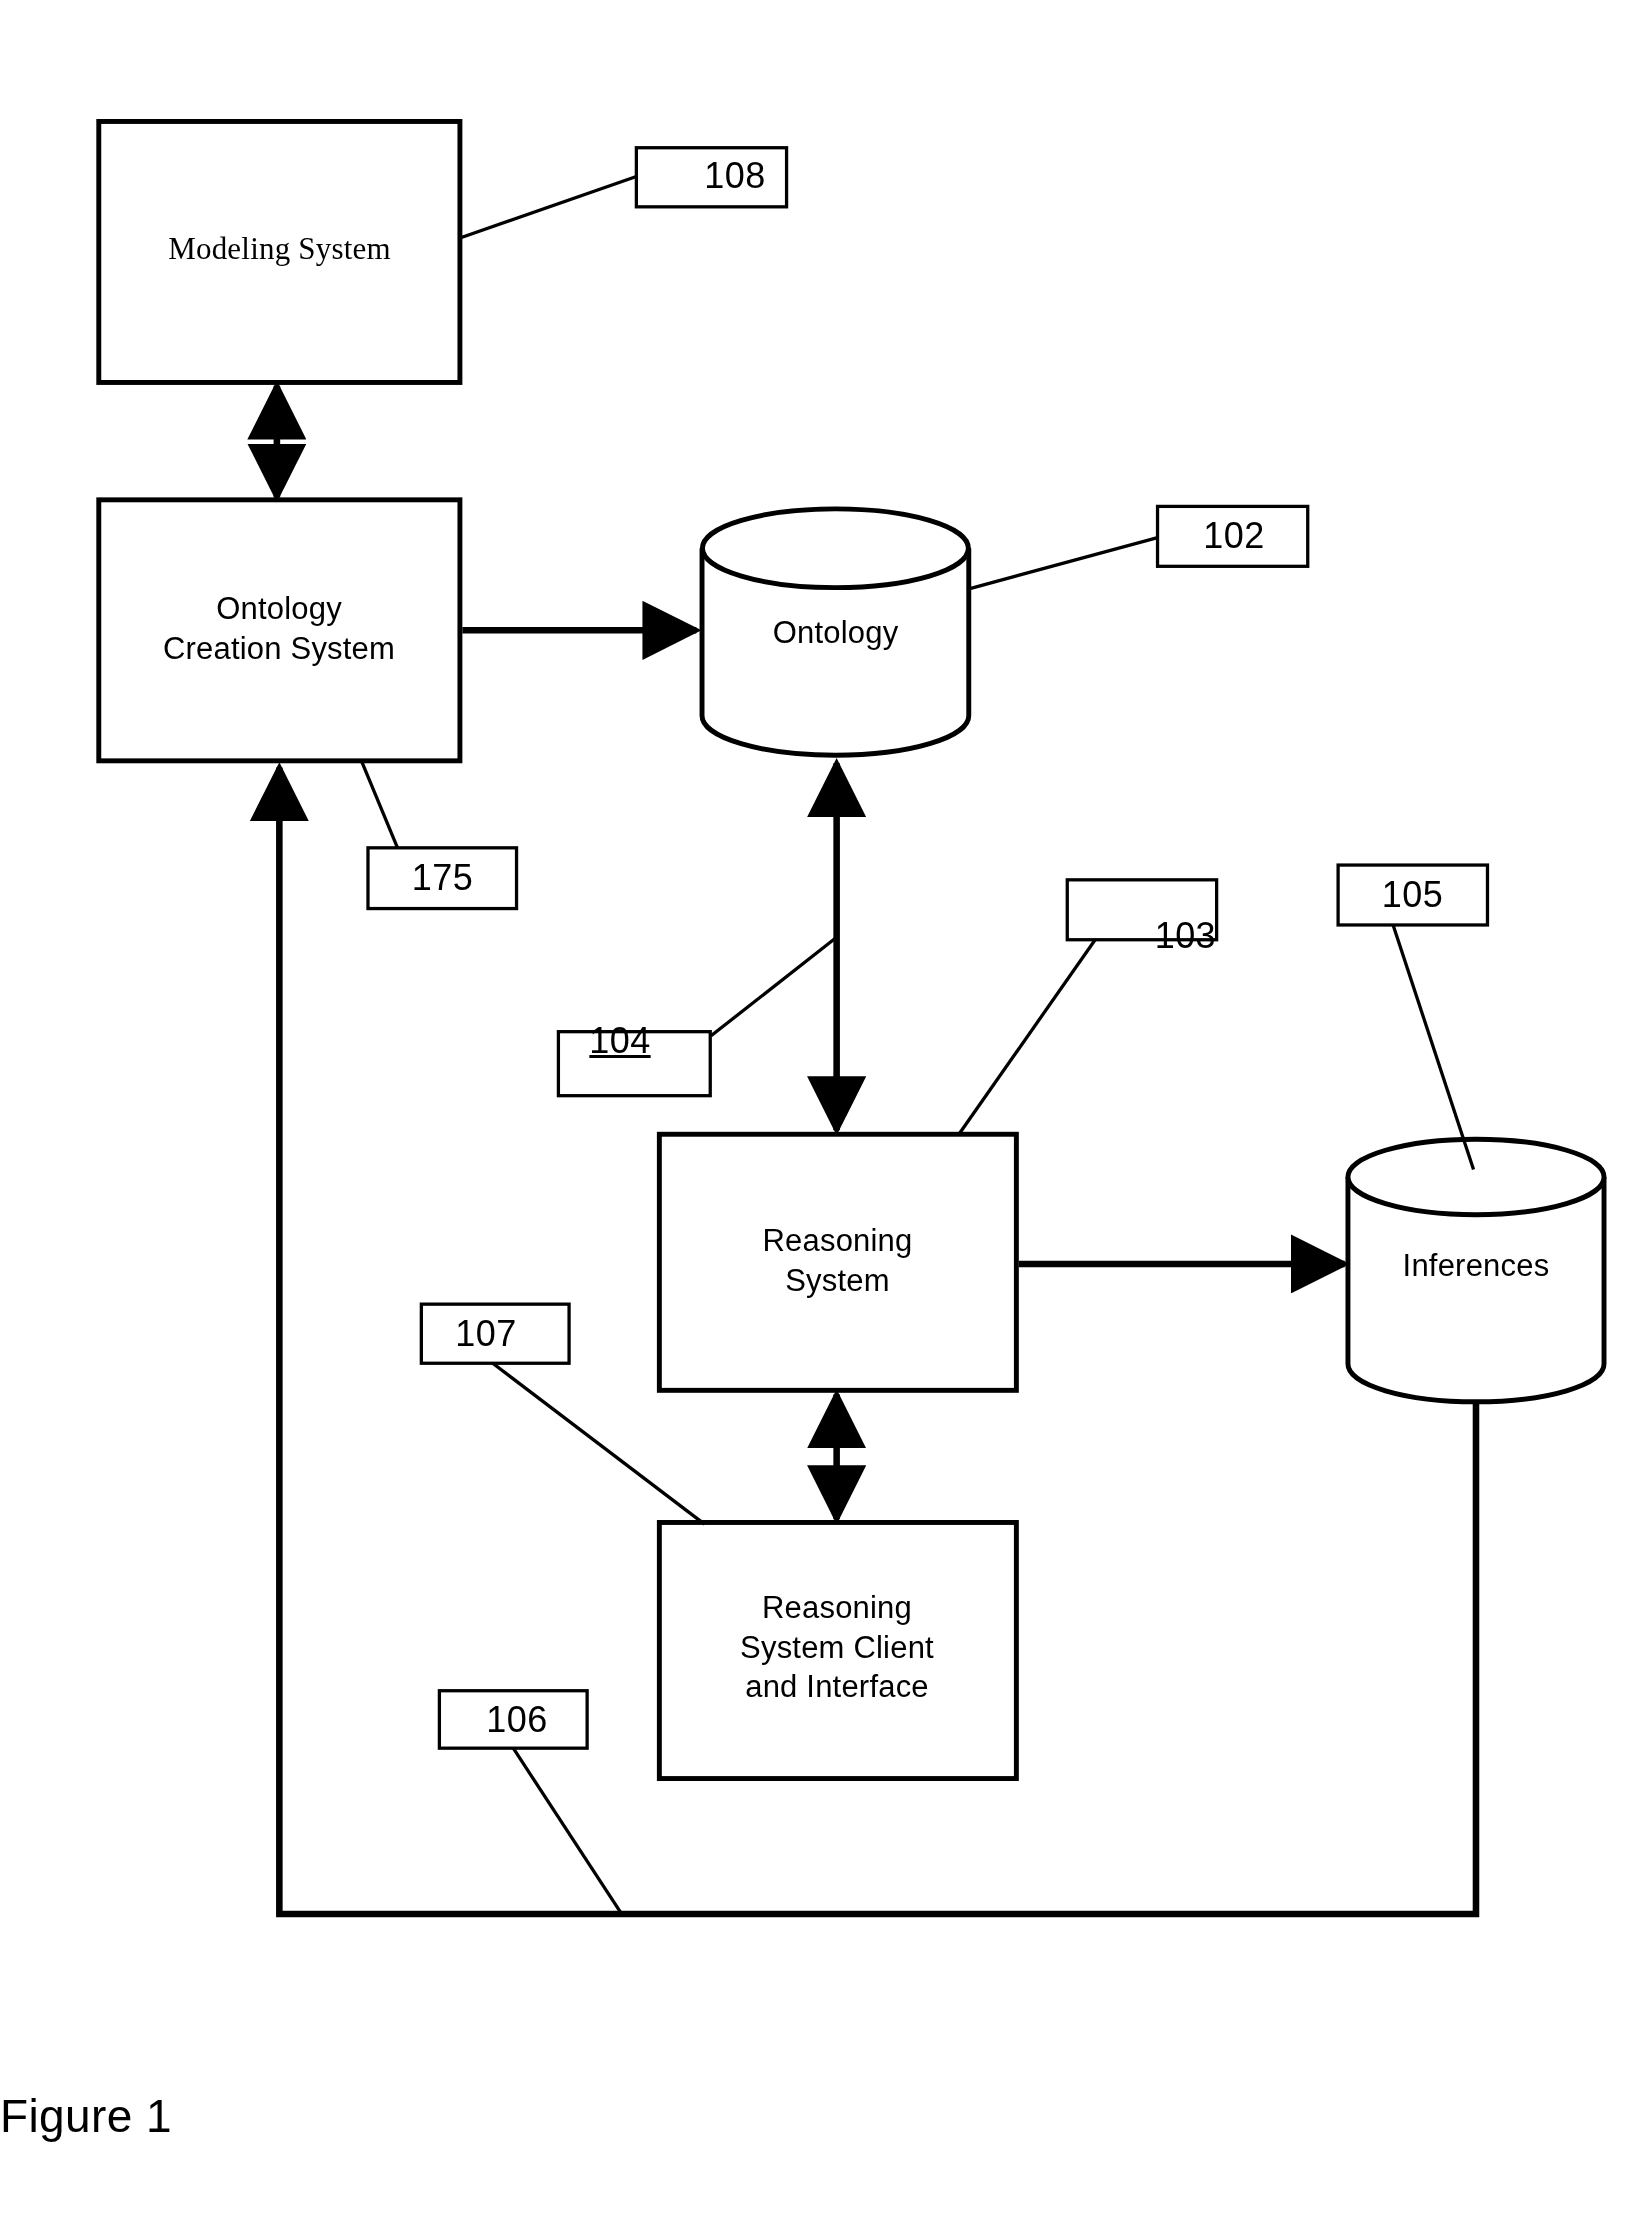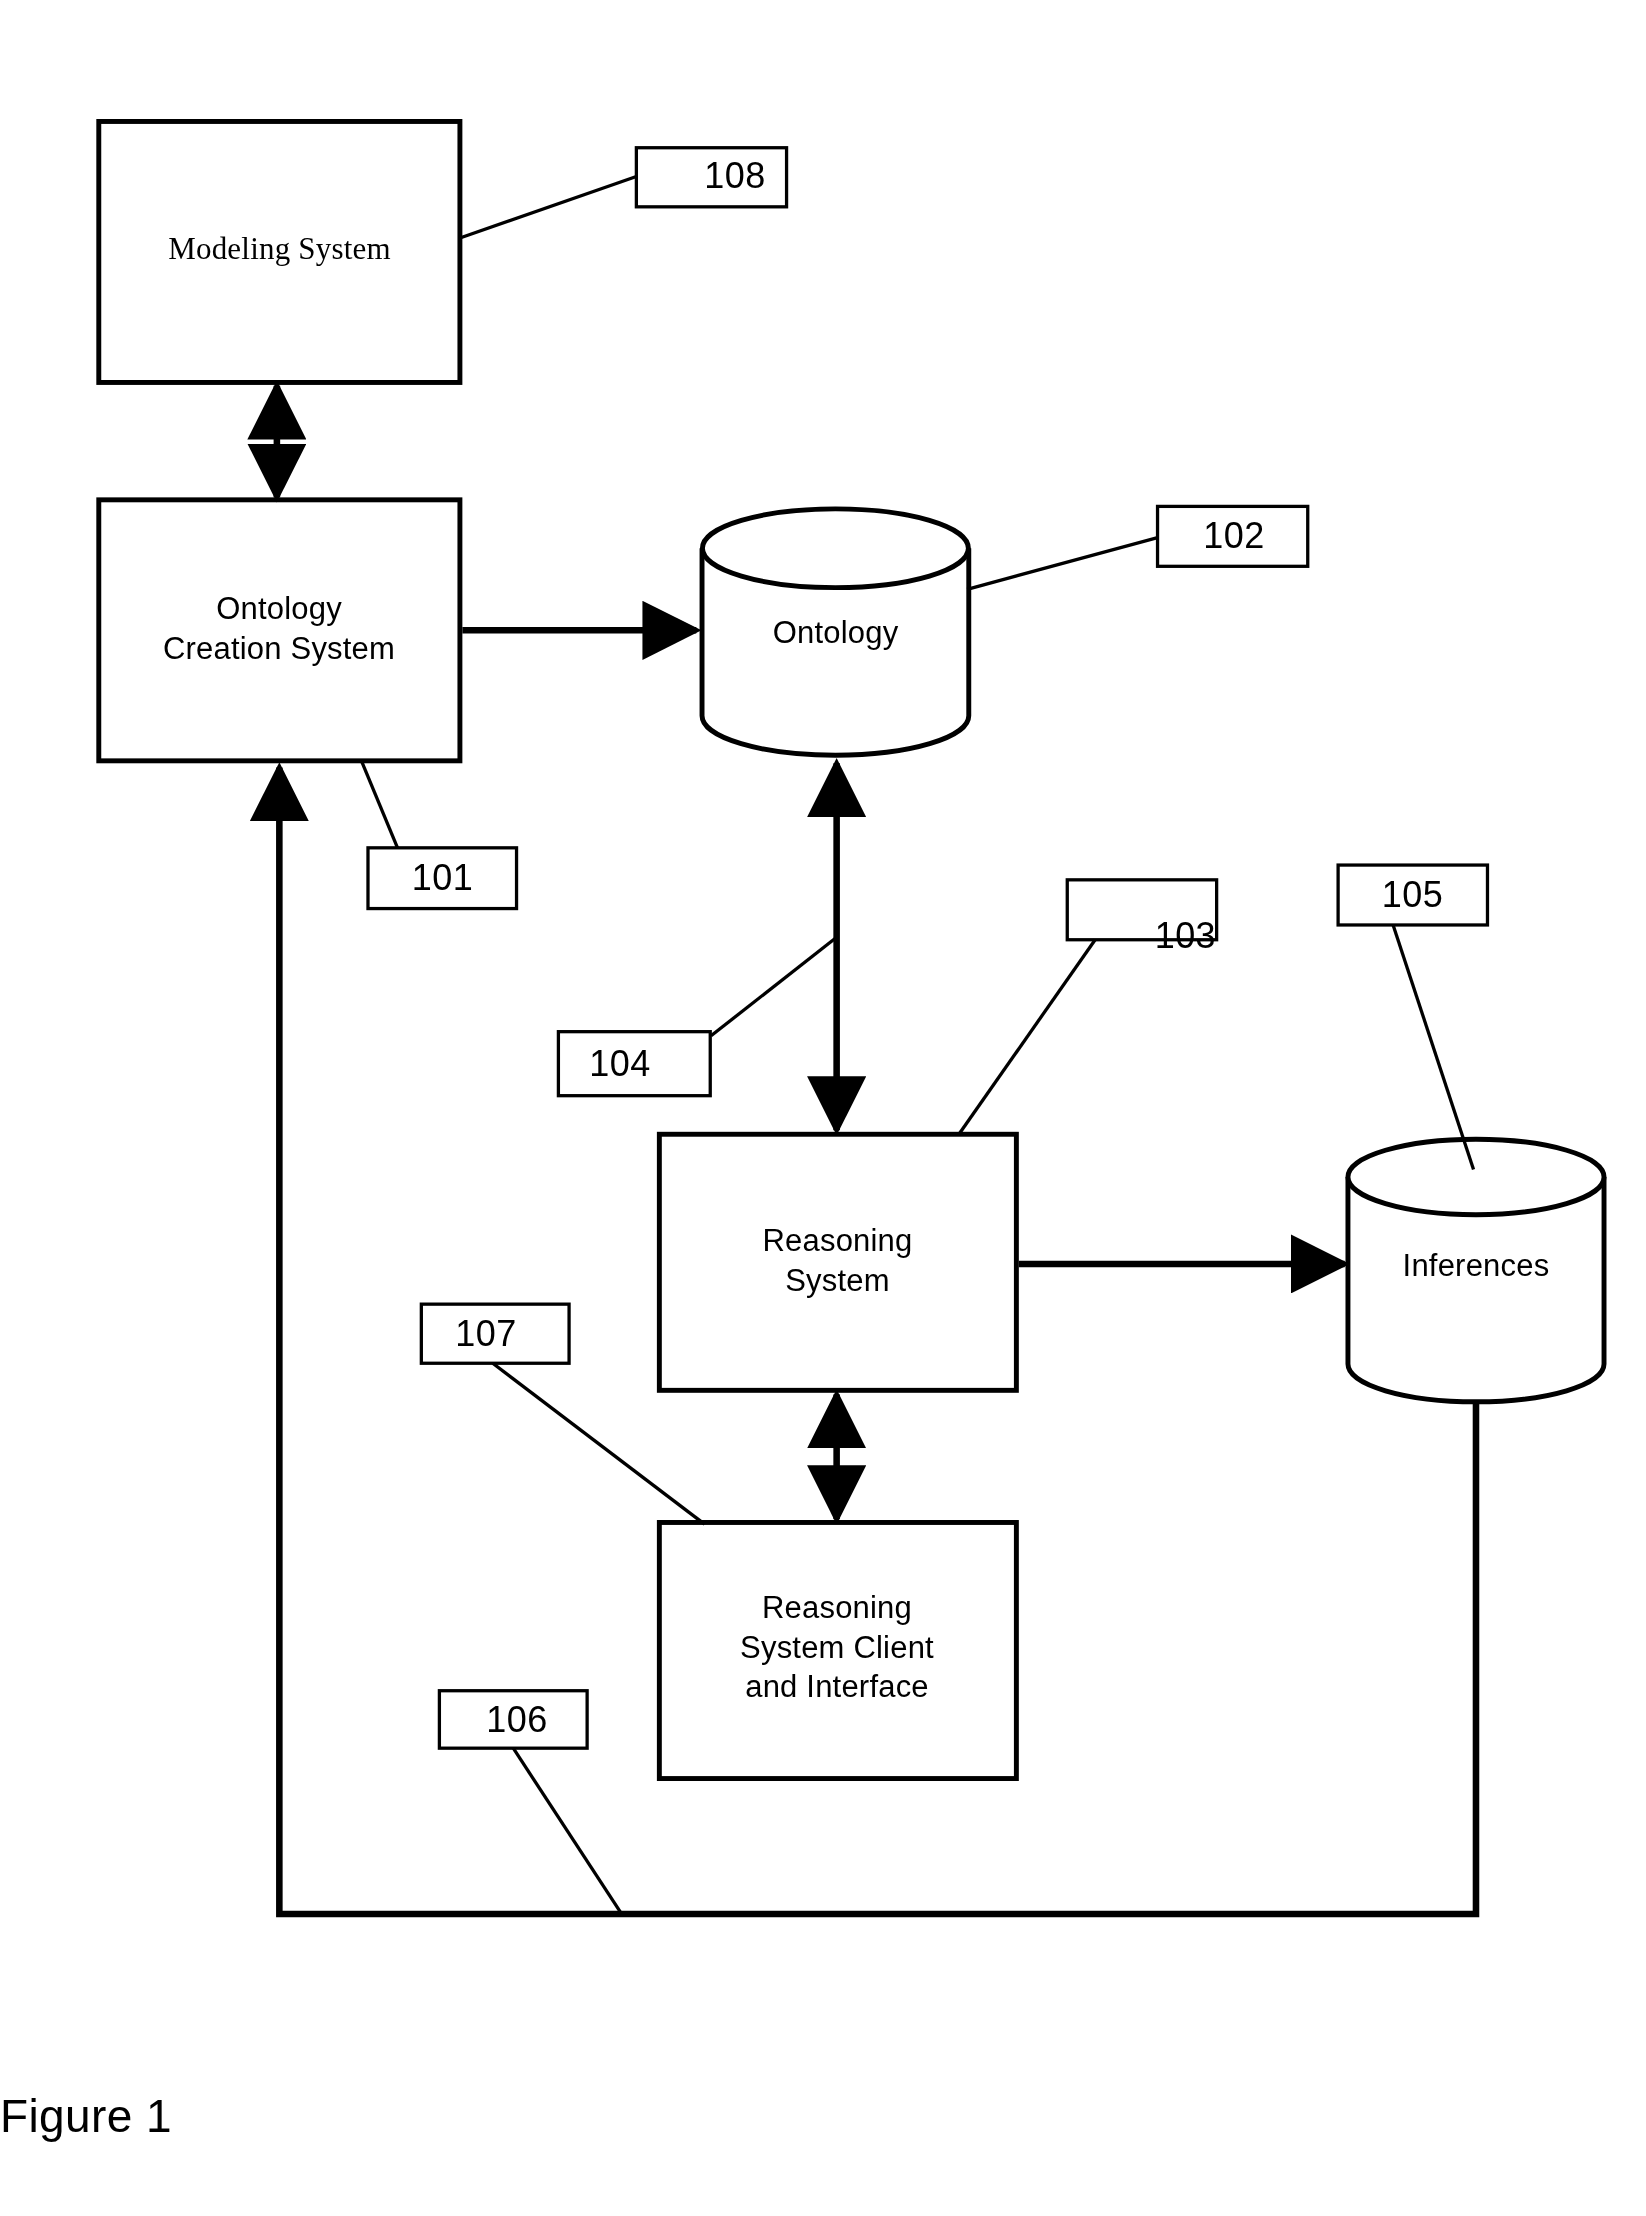--- a/index.html
+++ b/index.html
@@ -138,23 +138,23 @@
   <div class="node-label" style="left:1338px; top:1246px; width:276px;">Inferences</div>
 
   <div class="node-label" style="left:648px; top:1588px; width:378px;">Reasoning
 System Client
 and Interface</div>
 
   <div class="ref-label" style="left:636px; top:158px; width:150px;padding-left:24px;">108</div>
 
   <div class="ref-label" style="left:1157px; top:518px; width:154px;">102</div>
 
-  <div class="ref-label" style="left:368px; top:860px; width:149px;">101</div>
+  <div class="ref-label" style="left:368px; top:860px; width:149px;">175</div>
 
-  <div class="ref-label" style="left:558px; top:1046px; width:124px;">104</div>
+  <div class="ref-label" style="left:558px; top:1023px; width:124px;text-decoration:underline;">104</div>
 
   <div class="ref-label" style="left:1067px; top:918px; width:149px;text-align:right;">103</div>
 
   <div class="ref-label" style="left:1338px; top:877px; width:149px;">105</div>
 
   <div class="ref-label" style="left:421px; top:1316px; width:130px;">107</div>
 
   <div class="ref-label" style="left:443px; top:1702px; width:148px;">106</div>
 
   <div class="figure-caption" style="left:0px; top:2089px; width:1647px;">Figure 1</div>

